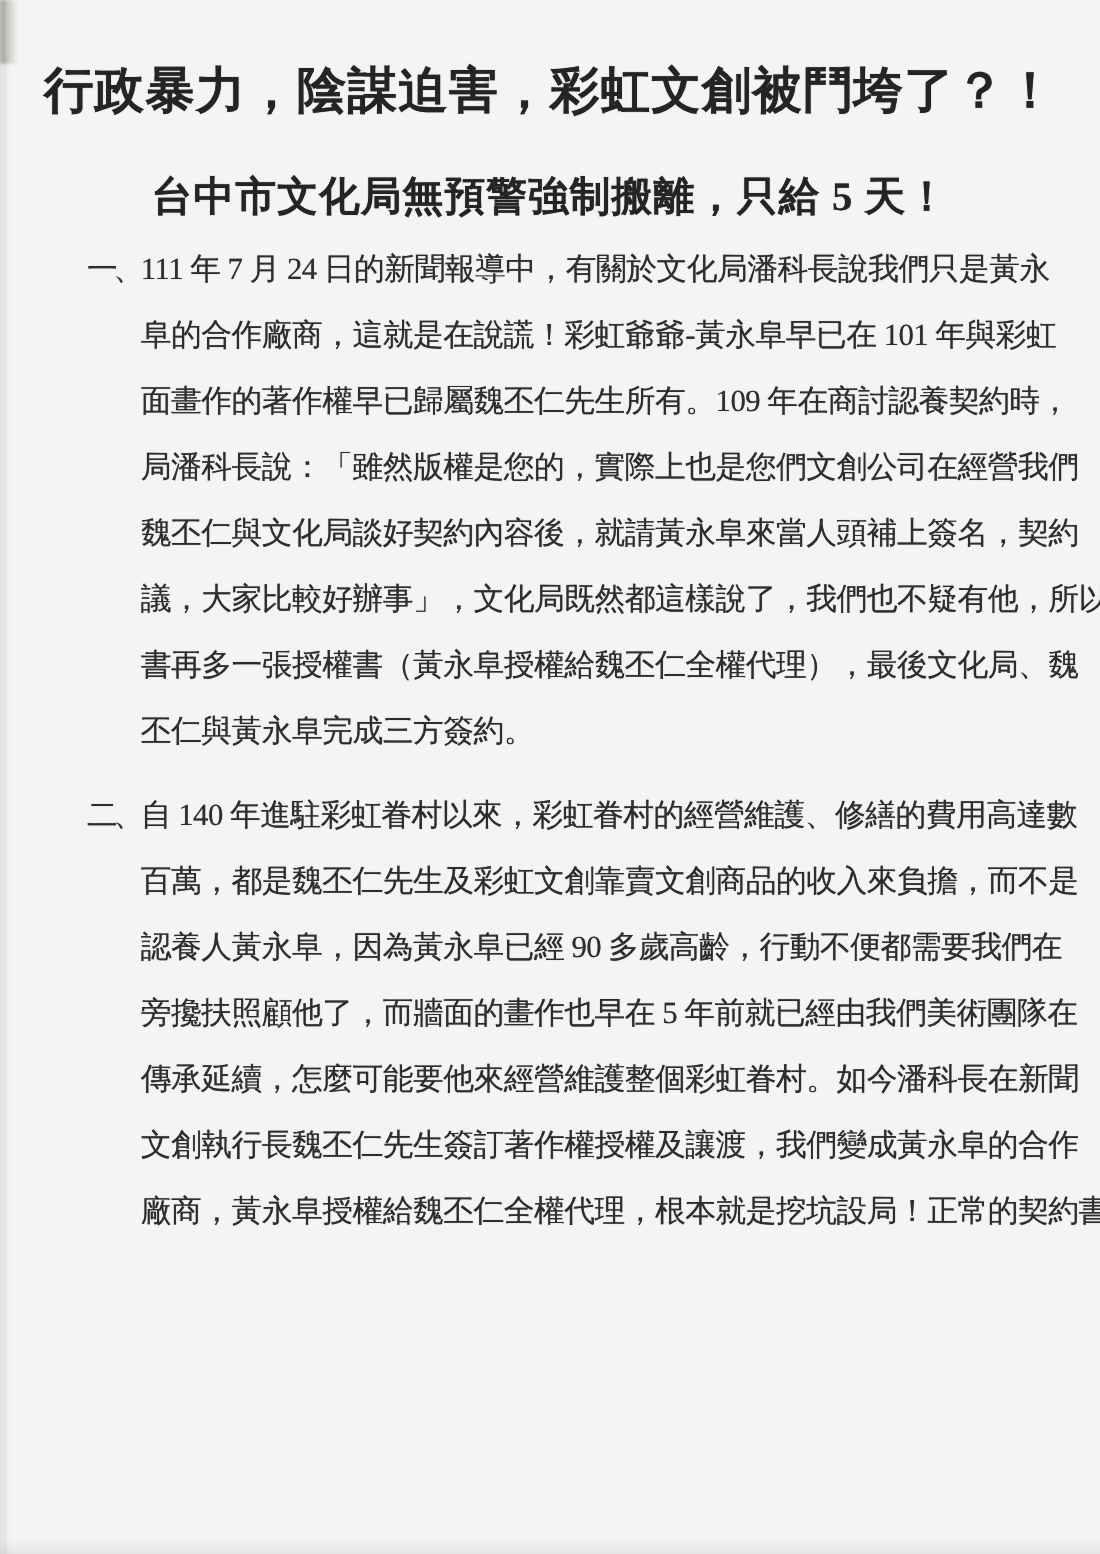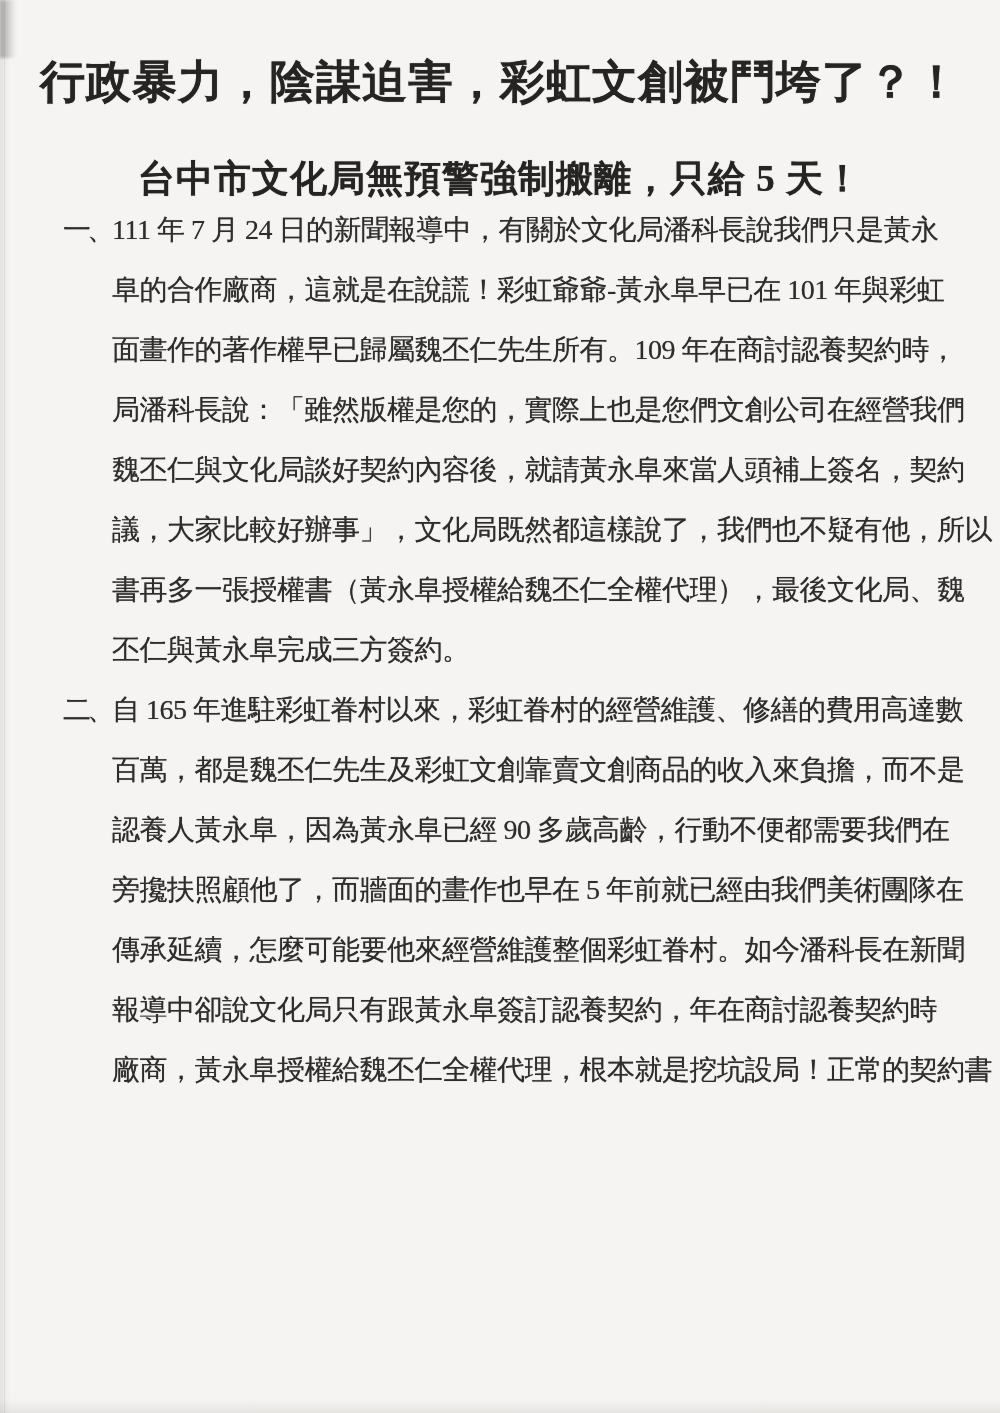--- a/index.html
+++ b/index.html
@@ -54,21 +54,21 @@
     margin-top:28px;
   }
   .body-text {
     position:absolute; top:200px; left:63px; width:890px;
     font-size:28px;
     line-height:60px;
     letter-spacing:-0.5px;
     color:#2e2d2b;
     text-shadow:0 0 0.7px rgba(46,45,43,0.65);
   }
-  .para { margin:0; padding-left:49px; }
+  .para { margin:16px; padding-left:49px; }
   .line { white-space:pre; height:60px; }
   .marker {
     display:inline-block; width:49px; margin-left:-49px;
     white-space:nowrap; overflow:visible; letter-spacing:-4px;
   }
 </style>
 </head>
 <body>
 
 <div class="page">
@@ -87,23 +87,23 @@
       <div class="line">阜的合作廠商，這就是在說謊！彩虹爺爺-黃永阜早已在 101 年與彩虹</div>
       <div class="line">面畫作的著作權早已歸屬魏丕仁先生所有。109 年在商討認養契約時，</div>
       <div class="line">局潘科長說：「雖然版權是您的，實際上也是您們文創公司在經營我們</div>
       <div class="line">魏丕仁與文化局談好契約內容後，就請黃永阜來當人頭補上簽名，契約</div>
       <div class="line">議，大家比較好辦事」，文化局既然都這樣說了，我們也不疑有他，所以</div>
       <div class="line">書再多一張授權書（黃永阜授權給魏丕仁全權代理），最後文化局、魏</div>
       <div class="line">丕仁與黃永阜完成三方簽約。</div>
     </div>
 
     <div class="para">
-      <div class="line"><span class="marker">二、</span><span>自 165 年進駐彩虹眷村以來，彩虹眷村的經營維護、修繕的費用高達數</span></div>
+      <div class="line"><span class="marker">二、</span><span>自 140 年進駐彩虹眷村以來，彩虹眷村的經營維護、修繕的費用高達數</span></div>
       <div class="line">百萬，都是魏丕仁先生及彩虹文創靠賣文創商品的收入來負擔，而不是</div>
       <div class="line">認養人黃永阜，因為黃永阜已經 90 多歲高齡，行動不便都需要我們在</div>
       <div class="line">旁攙扶照顧他了，而牆面的畫作也早在 5 年前就已經由我們美術團隊在</div>
       <div class="line">傳承延續，怎麼可能要他來經營維護整個彩虹眷村。如今潘科長在新聞</div>
-      <div class="line">報導中卻說文化局只有跟黃永阜簽訂認養契約，年在商討認養契約時</div>
+      <div class="line">文創執行長魏丕仁先生簽訂著作權授權及讓渡，我們變成黃永阜的合作</div>
       <div class="line">廠商，黃永阜授權給魏丕仁全權代理，根本就是挖坑設局！正常的契約書</div>
     </div>
 
   </div>
 </div>
 
 </body></html>

